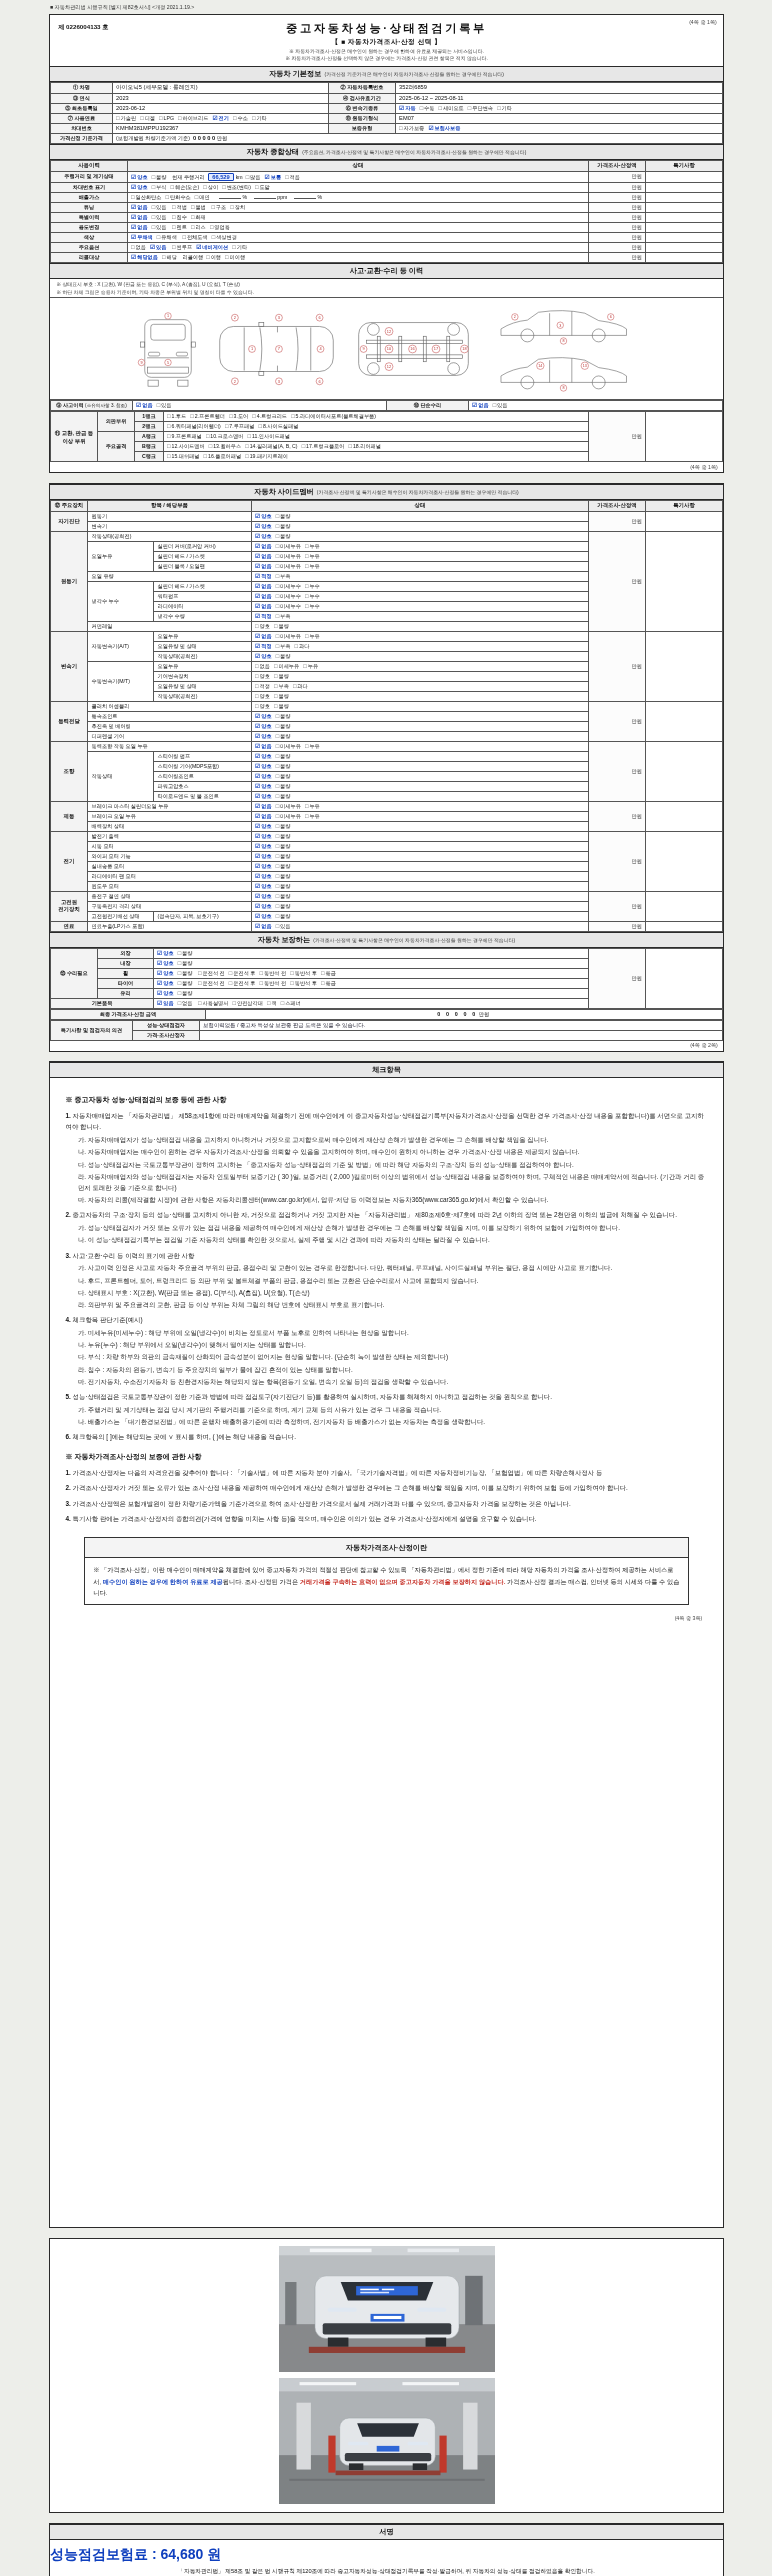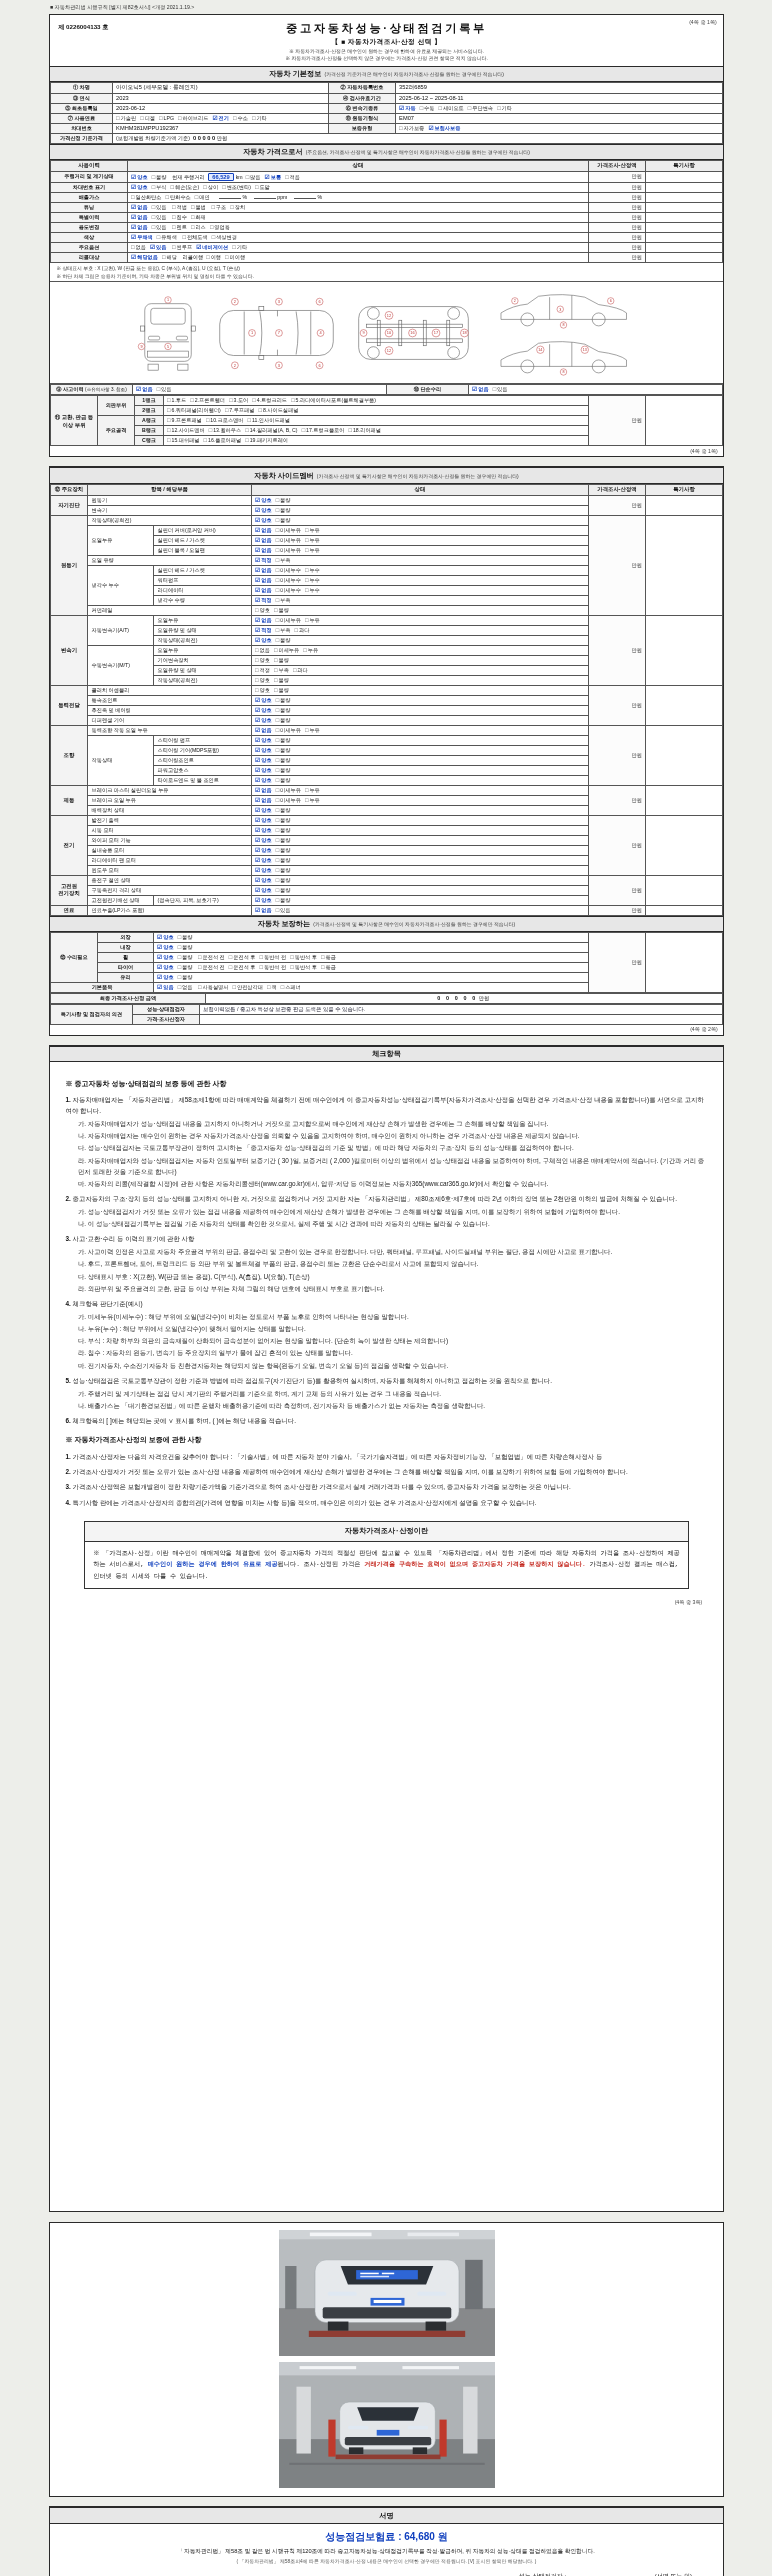--- a/index.html
+++ b/index.html
@@ -46,31 +46,31 @@
   .diagrams svg { flex:0 0 auto; }
   .dcol { display:flex; flex-direction:column; gap:3.1px; }
   .dg { stroke:#666; fill:none; stroke-width:1.3; }
   .dgnum circle { stroke:#b33; fill:#fff; stroke-width:1; }
   .dgnum text { fill:#b33; font-size:8px; stroke:none; text-anchor:middle; }
   
   .notice-wrap { padding:7.2px 15.5px 10.3px; font-size:6.4px; line-height:1.75; min-height:1149px; }
   .nhead { font-weight:bold; margin:8.2px 0 3.1px; font-size:7px; }
   .n1 { margin:4.1px 0 1.5px; }
   .n2 { margin:1px 0 1px 12.4px; color:#222; }
-  .pbox { border:0.8px solid #333; margin:13.4px 18.5px 7.2px;font-family:Liberation Mono, monospace; }
+  .pbox { border:0.8px solid #333; margin:13.4px 18.5px 7.2px; }
   .ptitle { text-align:center; font-weight:bold; border-bottom:0.5px solid #333; padding:3.1px; background:#f4f4f4; font-size:7.2px; }
   .pbody { padding:6.2px 8.2px; font-size:6.2px; line-height:1.8; }
   .seg-k { color:#111; }
   .seg-b { color:#0f3fbe; font-weight:bold; }
   .seg-r { color:#c4281f; font-weight:bold; }
   
   .photo-stack { padding:7.2px 0 8.2px; display:flex; flex-direction:column; align-items:center; gap:6.2px; }
   .photo { display:block; }
   
-  .sig-premium { text-align:center; color:#0f3fbe; font-weight:bold; font-size:10px; padding:6.2px 0 3.1px; }
+  .sig-premium { color:#0f3fbe; font-weight:bold; font-size:14px; padding:6.2px 0 3.1px; }
   .sig-legal1 { text-align:center; font-size:5.7px; padding:1px 20.6px; }
   .sig-legal2 { text-align:center; font-size:4.9px; color:#555; padding:1px 20.6px 4.1px; }
   .signers { padding:1px 31px 7.2px; }
   .signer-row { text-align:right; font-size:6px; margin:3.1px 0; }
   .sigline { display:inline-block; width:77px; border-bottom:0.5px solid #555; height:6.2px; margin:0 4.1px; }
   .opin-txt { font-size:5.4px; color:#223; }
 </style>
 </head>
 <body>
 
@@ -136,21 +136,21 @@
         <td class="val" colspan="3">
           <span class="inl">(보험개발원 차량기준가액 기준)</span>
           <b>0 0 0 0 0</b>
           <span class="inl">만원</span>
         </td>
       </tr>
     </tbody>
       </table>
 
     <div class="secbar">
-      <span>자동차 가격으로서</span><span class="mini">(주요옵션, 가격조사·산정액 및 특기사항은 매수인이 자동차가격조사·산정을 원하는 경우에만 적습니다)</span>
+      <span>자동차 종합상태</span><span class="mini">(주요옵션, 가격조사·산정액 및 특기사항은 매수인이 자동차가격조사·산정을 원하는 경우에만 적습니다)</span>
     </div>
     <table class="frm">
       <colgroup>
           <col style="width:77px">
           <col>
           <col style="width:57px">
           <col style="width:77px">
         </colgroup>
       <tbody>
           <tr>
@@ -240,20 +240,23 @@
           <span><span class="ck on"><span class="bx">☑</span>해당없음</span><span class="ck "><span class="bx">□</span>해당</span></span>
           <span class="inl">리콜이행</span>
           <span><span class="ck "><span class="bx">□</span>이행</span><span class="ck "><span class="bx">□</span>미이행</span></span>
         </td>
         <td class="price">만원</td>
         <td class="notecell"></td>
       </tr>
     </tbody>
       </table>
 
+    <div class="secbar">
+      <span>사고·교환·수리 등 이력</span>
+    </div>
     <div class="accnotes">
       <div>※ 상태표시 부호 : X (교환), W (판금 또는 용접), C (부식), A (흠집), U (요철), T (손상)</div>
       <div>※ 하단 차체 그림은 승용차 기준이며, 기타 차종은 부위별 위치 및 명칭이 다를 수 있습니다.</div>
     </div>
 
     <div class="diagrams">
 
       <svg class="photo" width="72" height="93" viewBox="0 0 150 200">
         <g class="dg">
           <rect x="25" y="38" width="100" height="124" rx="14"></rect>

